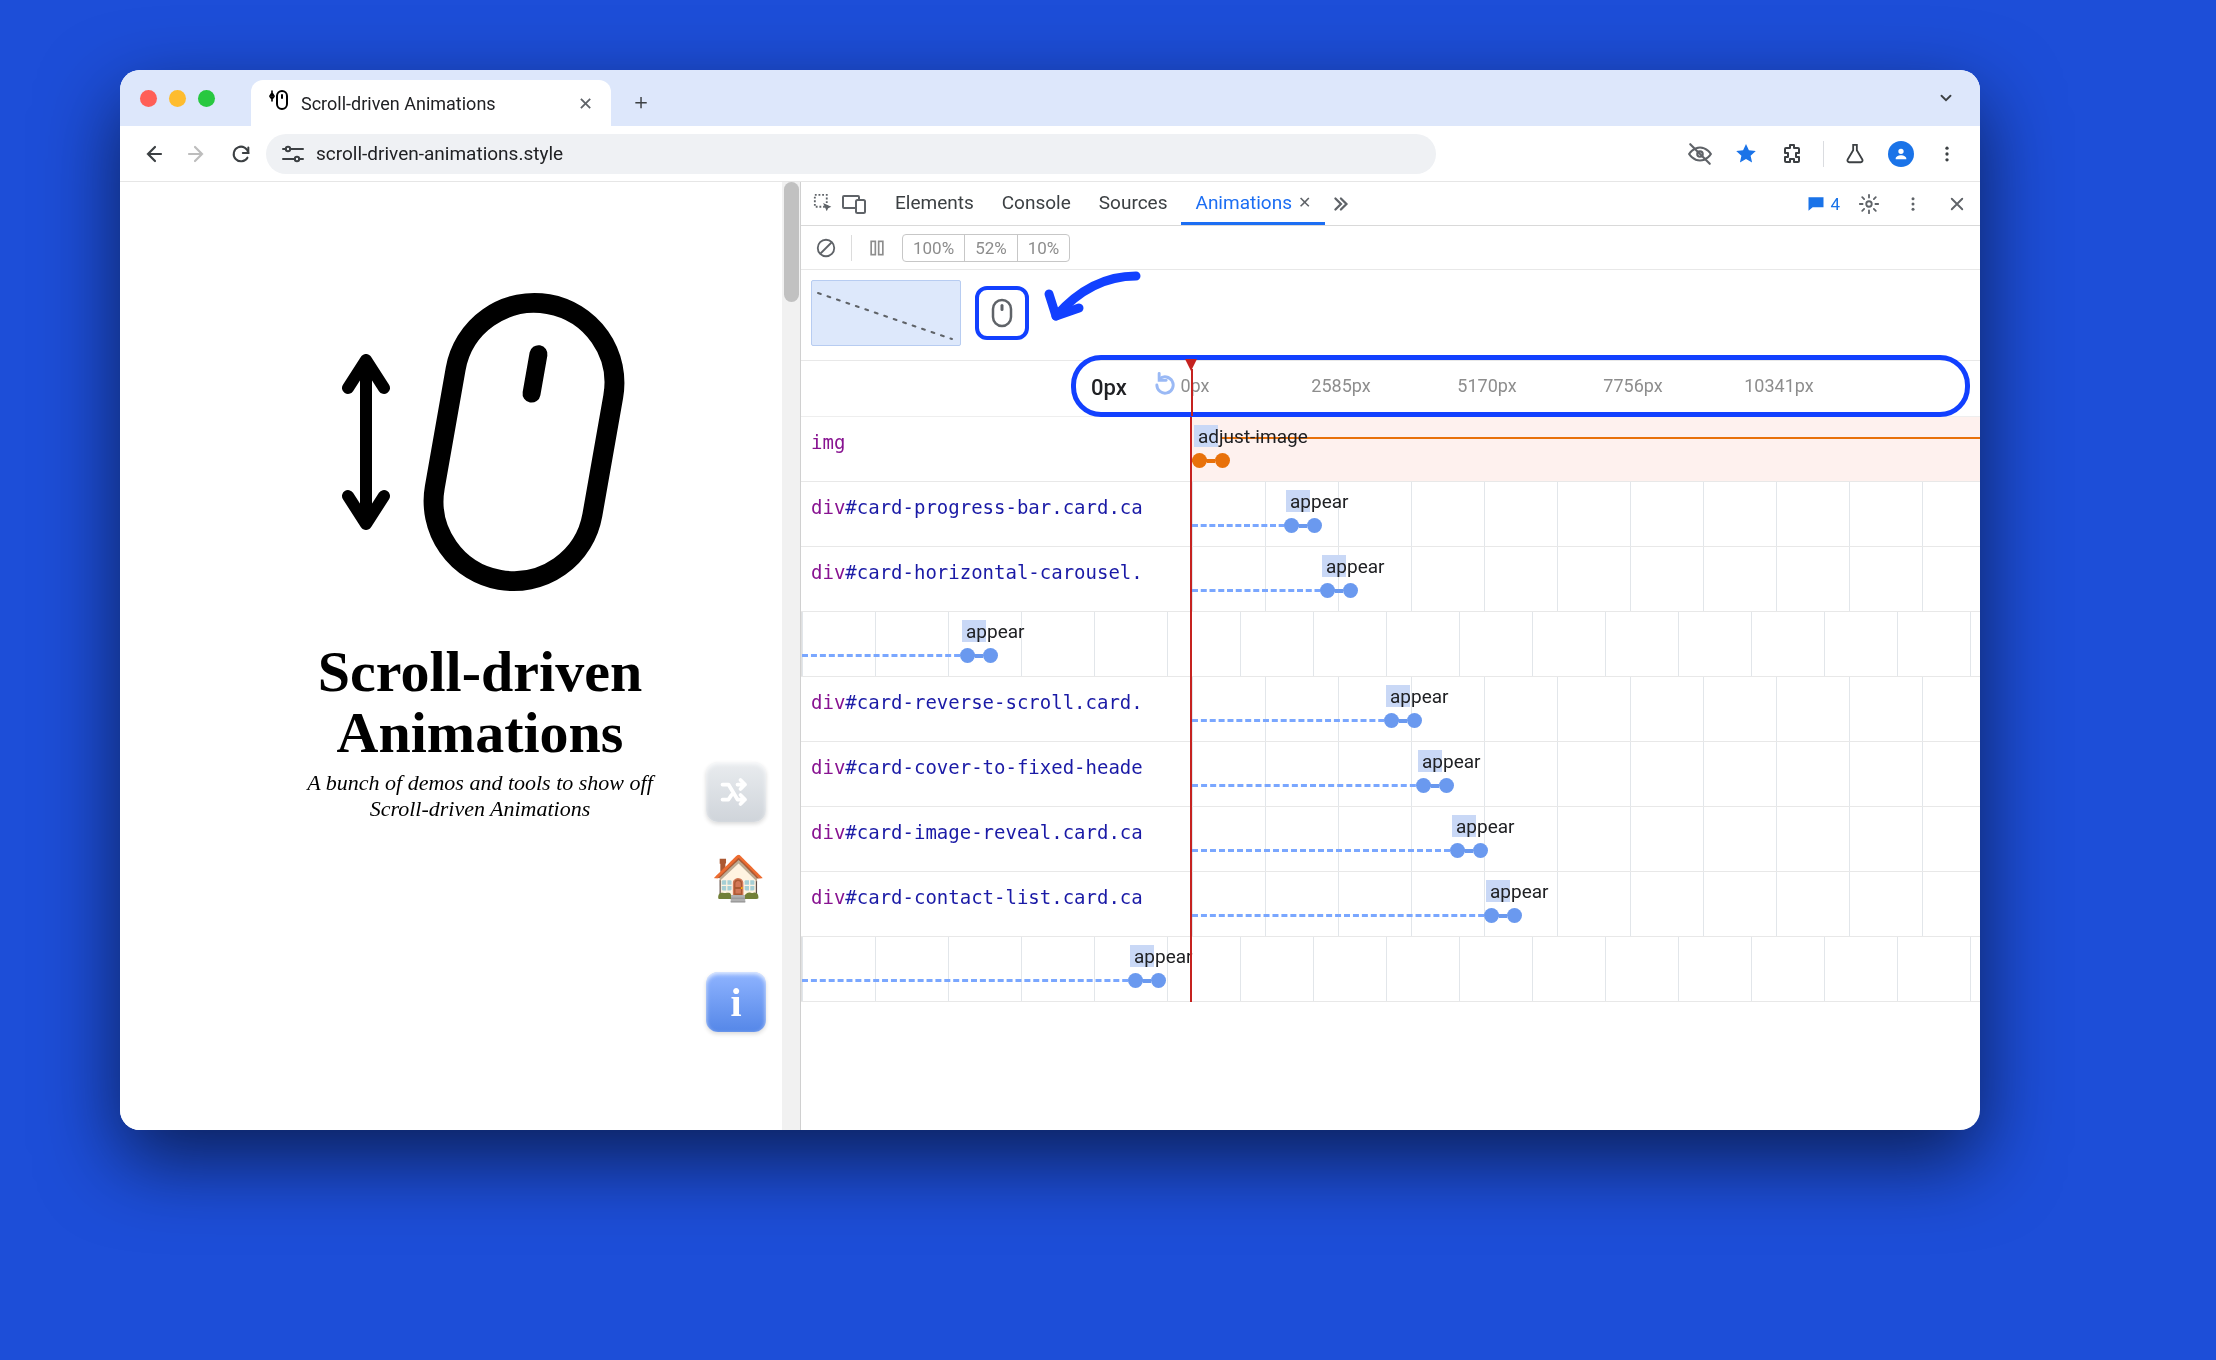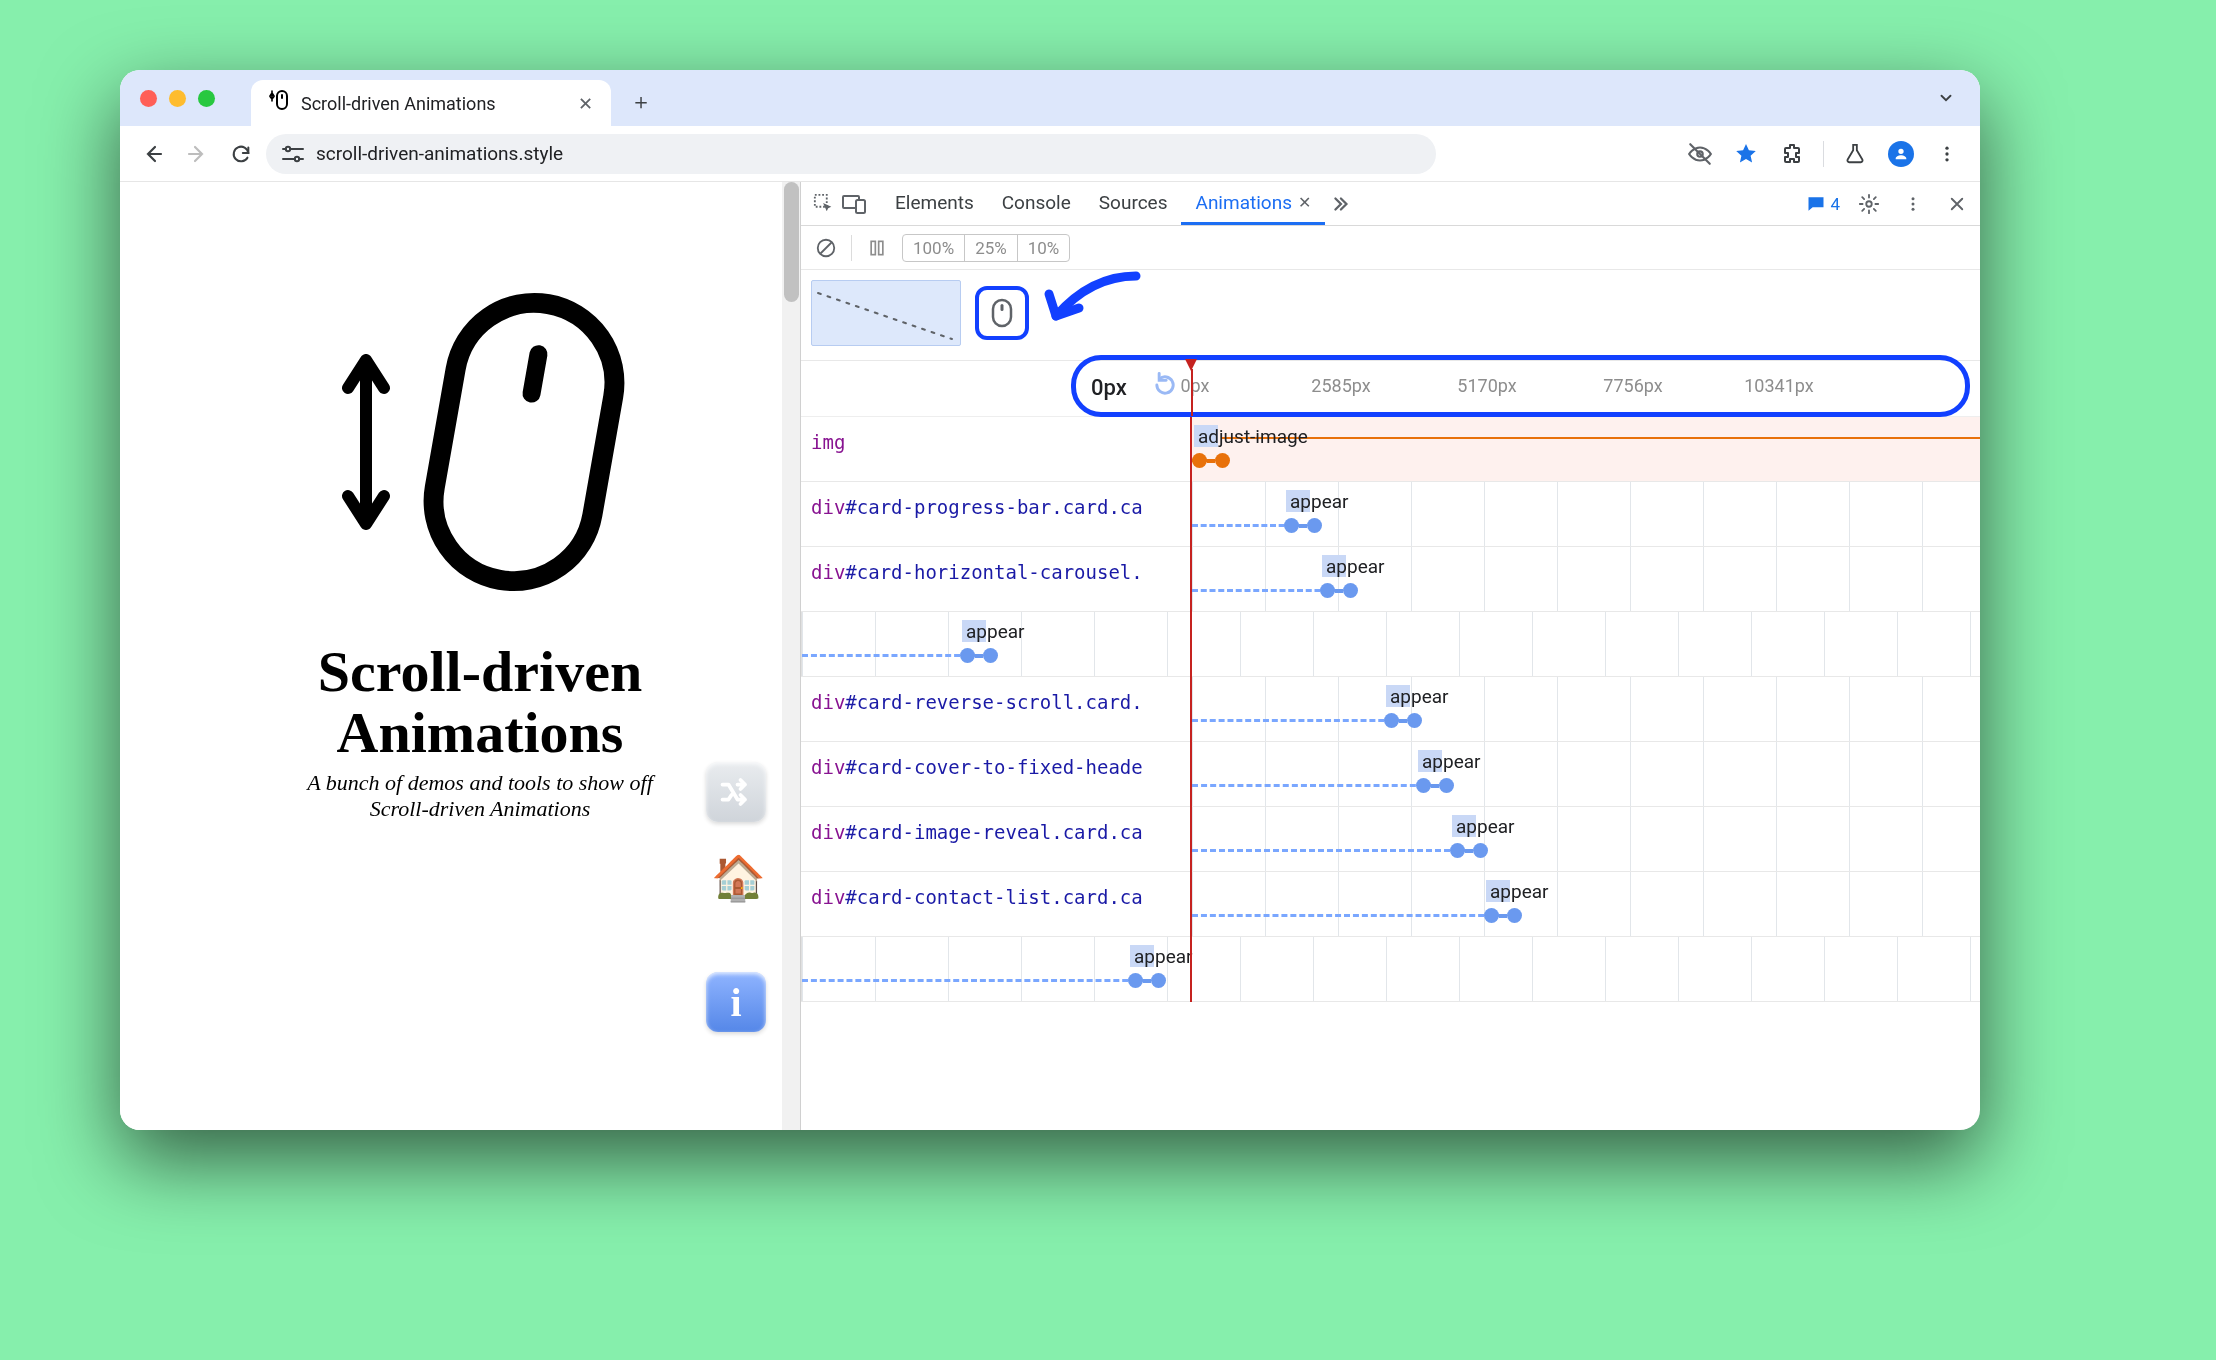--- a/index.html
+++ b/index.html
@@ -8,21 +8,21 @@
     --devtools-selected: #1c6ef3;
     --devtools-purple: #881280;
     --devtools-orange: #c80000;
     --devtools-link: #1155cc;
     --devtools-keyframe-blue: #4285f4;
     --row-border: #e8e8e8;
     --timeline-grid: #e2e6ea;
   }
   * { box-sizing: border-box; }
   html, body { margin:0; padding:0; height:100%; background:#000; font-family: -apple-system, BlinkMacSystemFont, "Segoe UI", Roboto, sans-serif; }
-  .stage { width:2216px; height:1360px; position:relative; background:#86efac; }
+  .stage { width:2216px; height:1360px; position:relative; background:#1d4ed8; }
   .window {
     position:absolute; left:120px; top:70px; width:1860px; height:1060px;
     background:#fff; border-radius:20px; overflow:hidden;
     box-shadow: 0 30px 80px rgba(0,0,0,.6);
     display:flex; flex-direction:column;
   }
   
   .tab-strip { height:56px; background:#dde7fb; display:flex; align-items:flex-end; position:relative; }
   .traffic-lights { display:flex; gap:12px; align-items:center; padding:0 20px; height:100%; }
   .tl { width:17px; height:17px; border-radius:50%; }
@@ -322,21 +322,21 @@
             </div>
           <div class="dt-vdiv"></div>
           <div class="dt-icon">
               <svg width="20" height="20" viewBox="0 0 24 24">
                 <rect x="5" y="4" width="5" height="16" fill="none" stroke="#8d8d8d" stroke-width="2"></rect>
                 <rect x="14" y="4" width="5" height="16" fill="none" stroke="#8d8d8d" stroke-width="2"></rect>
               </svg>
             </div>
           <div class="speed-group">
             <div class="speed-btn">100%</div>
-            <div class="speed-btn">25%</div>
+            <div class="speed-btn">52%</div>
             <div class="speed-btn">10%</div>
           </div>
         </div>
 
         <div class="dt-groups">
           <div class="group-thumb">
             <svg width="150" height="66" viewBox="0 0 150 66" style="position:absolute;inset:0">
               <path d="M6 12 L 140 58" stroke="#5f6368" stroke-width="2" stroke-dasharray="3 7" stroke-linecap="round"></path>
             </svg>
           </div>

